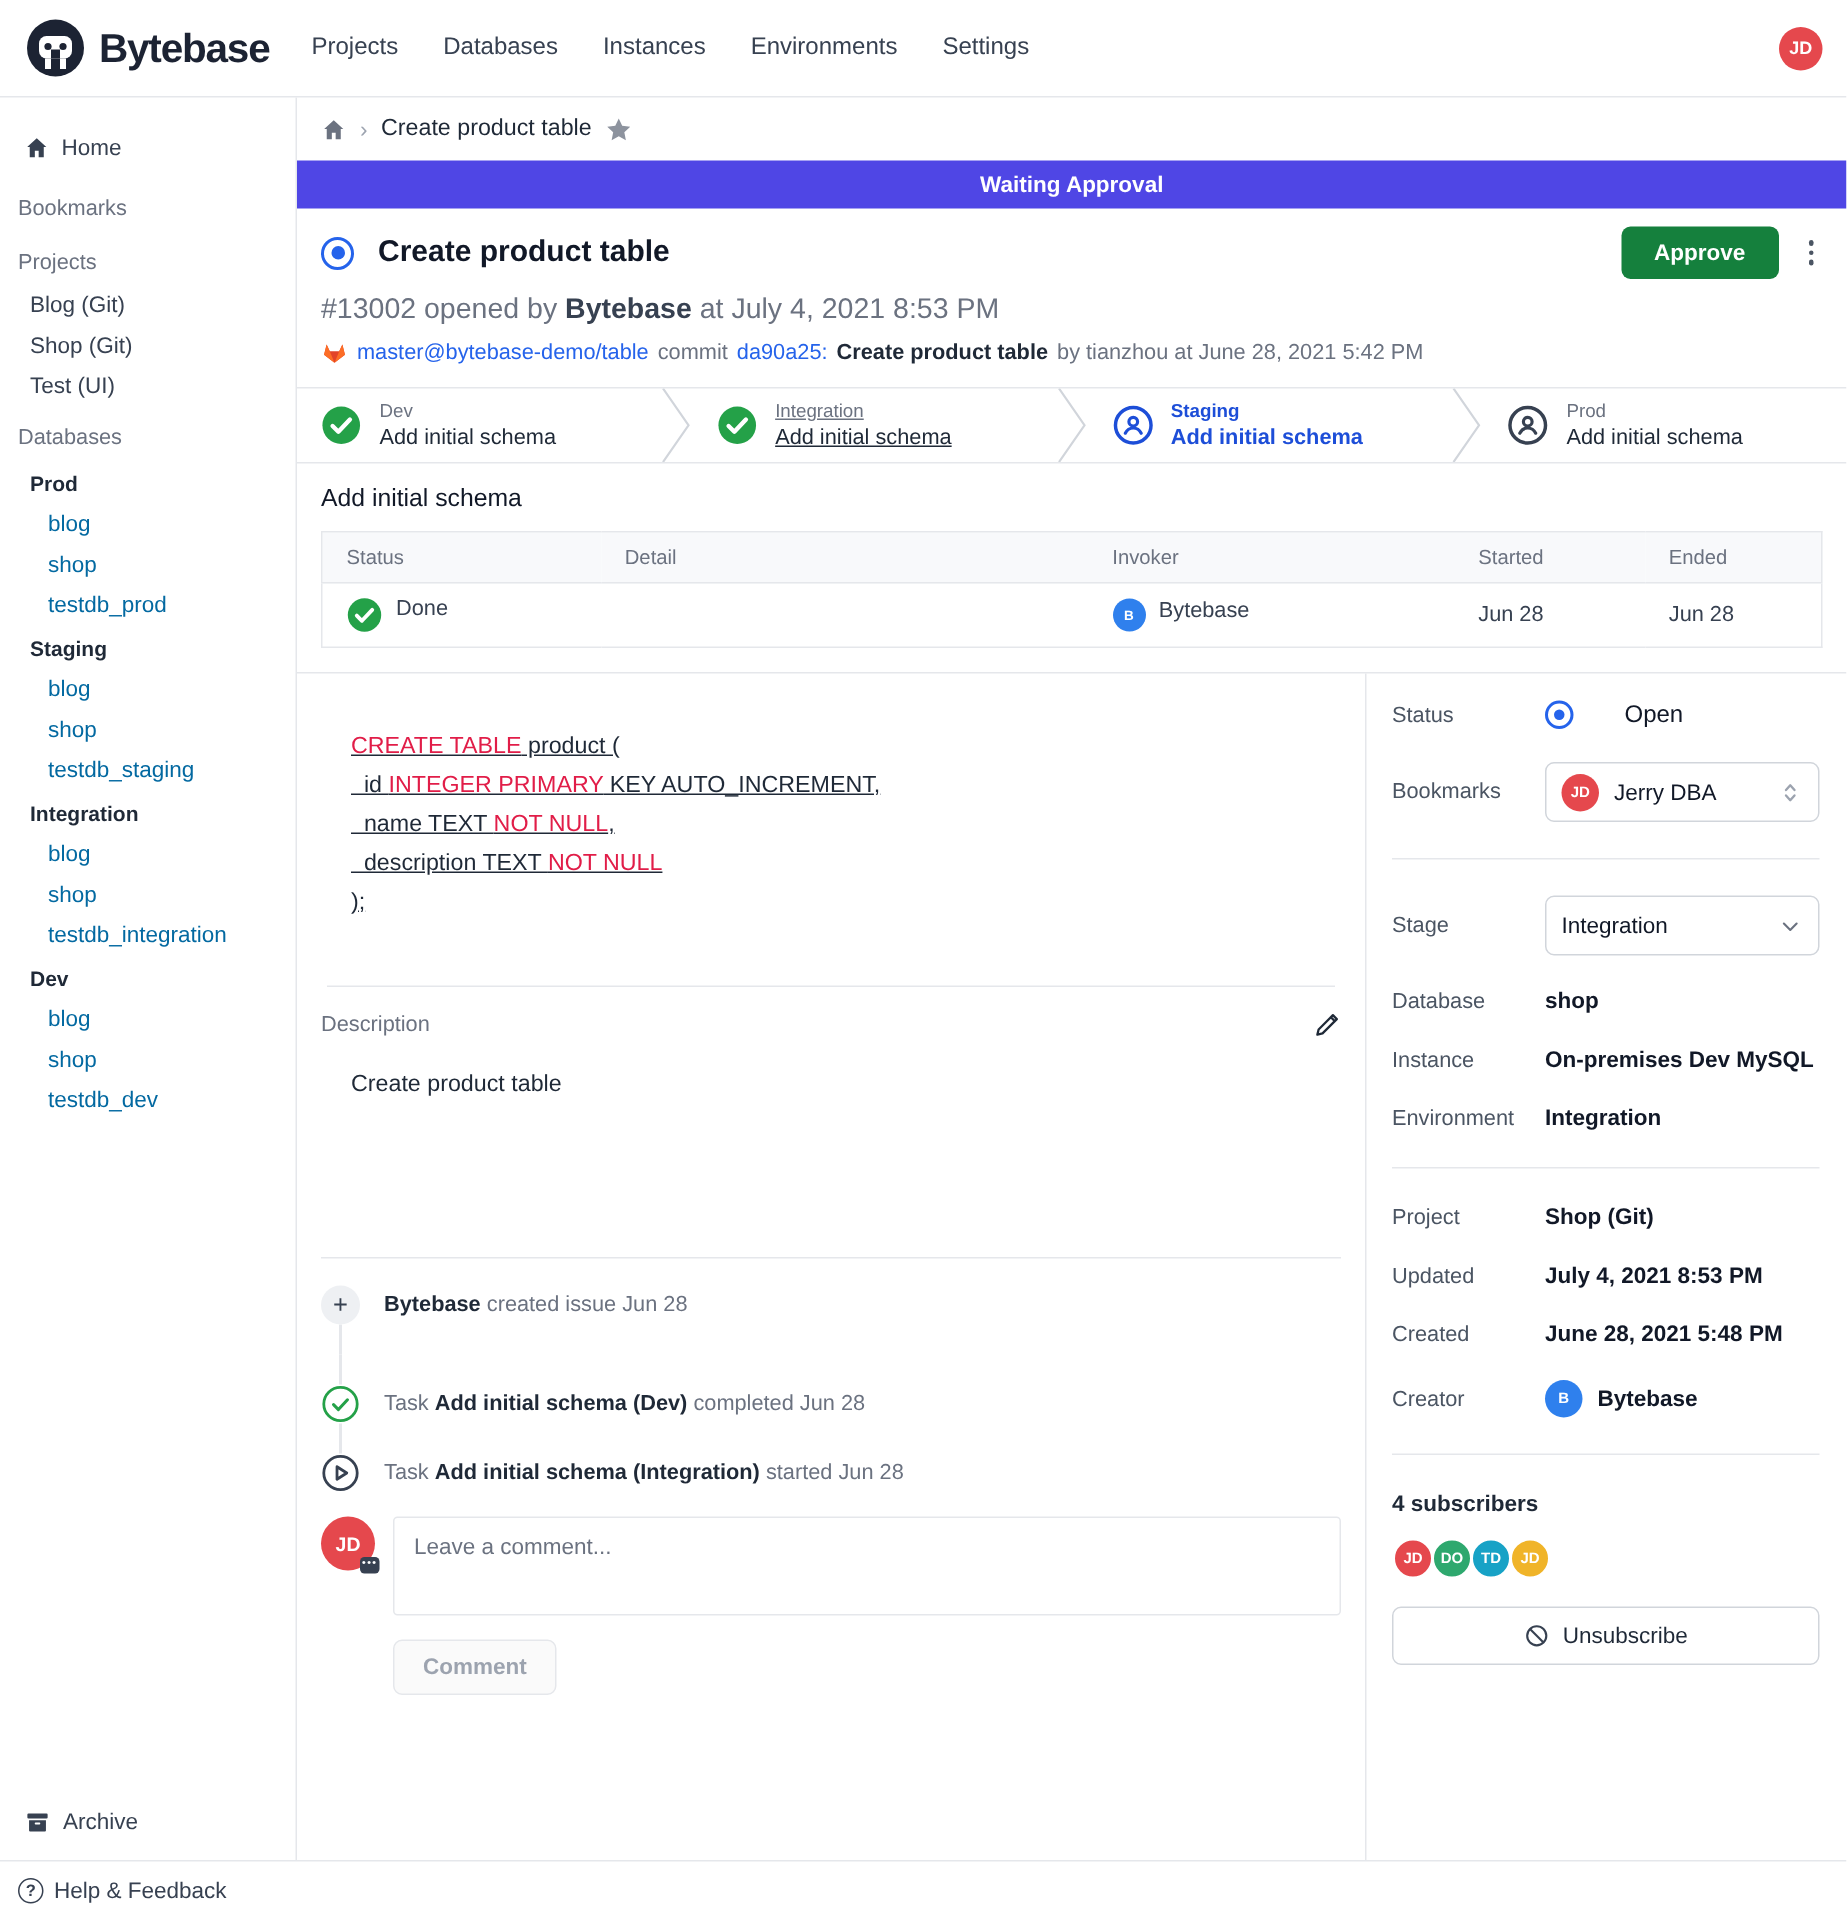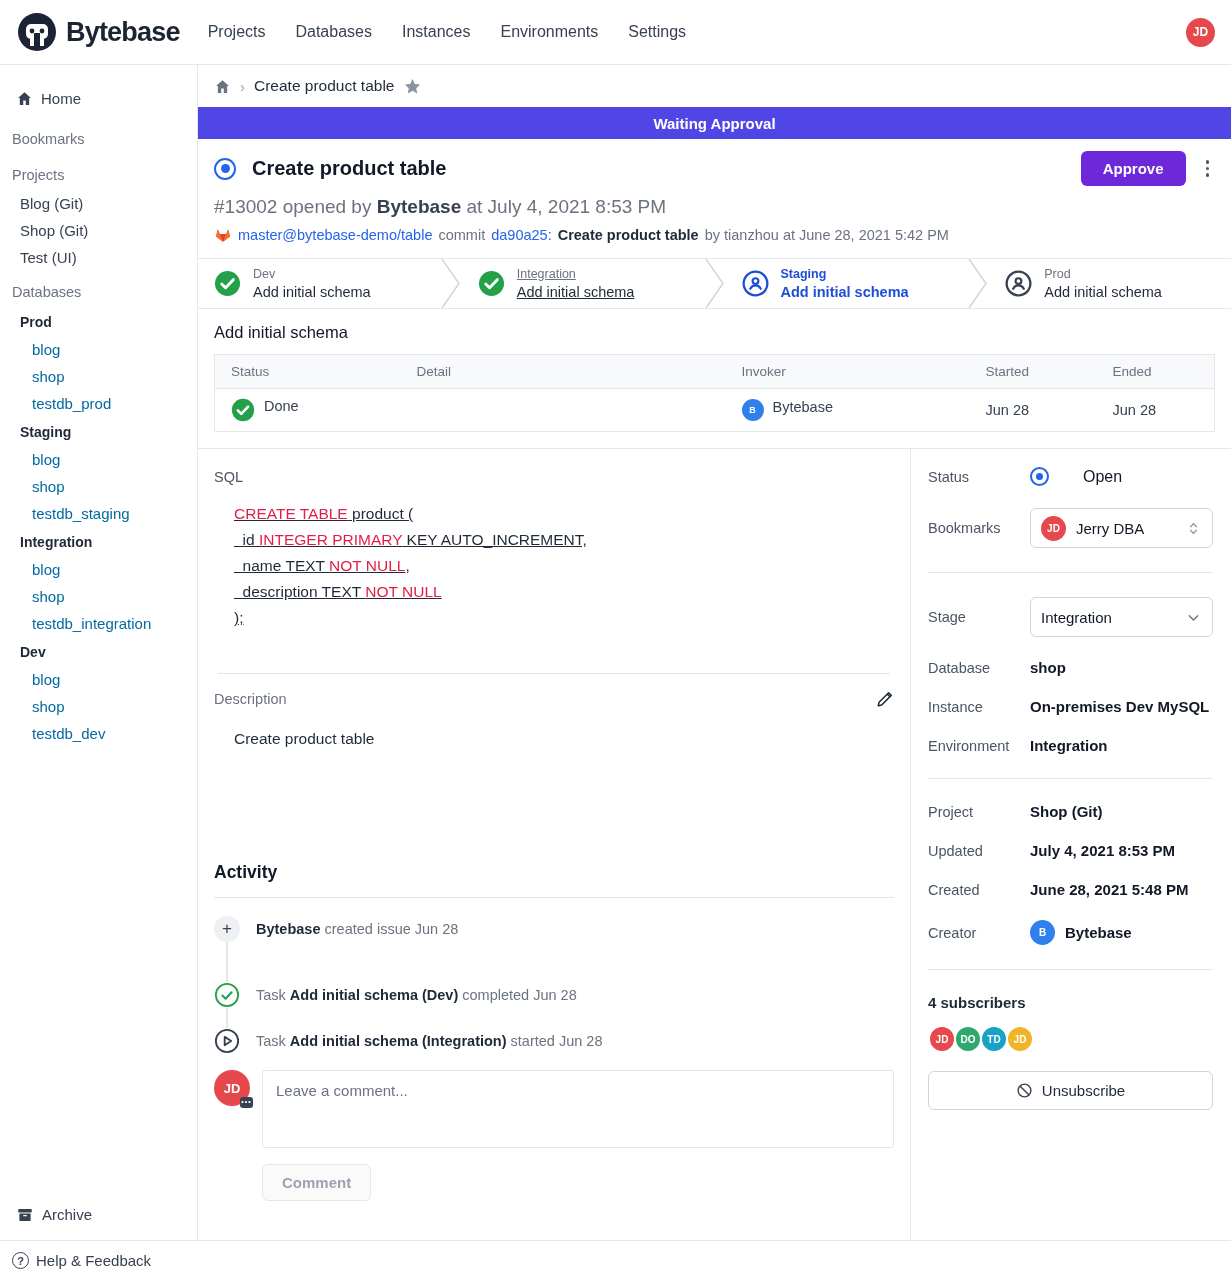--- a/index.html
+++ b/index.html
@@ -46,21 +46,21 @@
 
   .banner { height:32px; background:#4f46e5; color:#fff; font-weight:700; font-size:15px; display:flex; align-items:center; justify-content:center; }
 
   .issue-header { padding:12px 16px 14px; }
   .issue-title-row { display:flex; align-items:center; }
   .radio-icon { width:22px; height:22px; border:2.4px solid #2563eb; border-radius:50%; display:flex; align-items:center; justify-content:center; flex:0 0 auto; }
   .radio-icon::after { content:""; width:9px; height:9px; border-radius:50%; background:#2563eb; }
   .radio-icon.small { width:19px; height:19px; border-width:2.2px; }
   .radio-icon.small::after { width:7px; height:7px; }
   .issue-title { font-size:20px; font-weight:700; color:#111827; margin-left:16px; flex:1; }
-  .approve-btn { background:#6d28d9; color:#fff; border:none; border-radius:6px; font-size:15px; font-weight:600; padding:9px 22px; cursor:pointer; font-family:inherit; }
+  .approve-btn { background:#15803d; color:#fff; border:none; border-radius:6px; font-size:15px; font-weight:600; padding:9px 22px; cursor:pointer; font-family:inherit; }
   .kebab { display:flex; flex-direction:column; gap:3px; padding:6px 6px; margin-left:14px; cursor:pointer; }
   .kebab i { width:3.5px; height:3.5px; border-radius:50%; background:#4b5563; }
   .issue-meta { margin:10px 0 0 0; font-size:19px; color:#6b7280; }
   .issue-meta b { color:#374151; font-weight:700; }
   .commit-line { margin-top:8px; display:flex; align-items:center; gap:6px; font-size:14.5px; color:#6b7280; }
   .commit-line svg { width:18px; height:18px; flex:0 0 auto; }
   .link-blue { color:#2563eb; cursor:pointer; }
   .commit-msg { color:#1f2937; font-weight:600; }
 
   
@@ -107,21 +107,21 @@
   .feed-icon { width:26px; height:26px; border-radius:50%; display:flex; align-items:center; justify-content:center; }
   .feed-icon.plus { background:#eef0f3; color:#374151; font-size:17px; }
   .feed-icon svg { width:26px; height:26px; }
   .feed-text { font-size:14.5px; color:#6b7280; }
   .feed-text b { color:#1f2937; font-weight:700; }
   .feed-connector { width:2px; height:20px; background:#e5e7eb; margin:0 0 0 12px; }
 
   .composer { display:flex; gap:12px; margin-top:16px; }
   .avatar.comment { width:36px; height:36px; font-size:13px; background:#e5484d; position:relative; }
   .bubble-badge { position:absolute; right:-3px; bottom:-2px; width:13px; height:11px; background:#374151; border-radius:3px; color:#fff; font-size:7px; line-height:9px; text-align:center; letter-spacing:1px; }
-  .composer textarea { flex:1; height:78px; border:1px solid #e5e7eb; border-radius:3px; resize:none; font-family:inherit; font-size:15px; color:#1f2937; padding:11px 13px; outline:none; }
+  .composer textarea { flex:1; height:66px; border:1px solid #e5e7eb; border-radius:3px; resize:none; font-family:inherit; font-size:15px; color:#1f2937; padding:11px 13px; outline:none; }
   .composer textarea::placeholder { color:#6b7280; }
   .comment-btn { margin:16px 0 0 48px; align-self:flex-start; background:#fafafa; border:1px solid #e5e7eb; border-radius:6px; color:#9ca3af; font-size:15px; font-weight:600; padding:9px 19px; font-family:inherit; }
 
   
   .side-row { display:flex; align-items:center; margin-bottom:22px; }
   .side-label { width:102px; flex:0 0 auto; font-size:14.5px; color:#4b5563; }
   .side-value { font-size:15px; color:#111827; display:flex; align-items:center; gap:10px; }
   .side-value b { font-weight:600; }
   .open-val { font-size:16px; color:#111827;margin-left:24px; }
   .select-box { flex:1; height:40px; border:1px solid #d1d5db; border-radius:6px; display:flex; align-items:center; gap:10px; padding:0 10px 0 10px; cursor:pointer; background:#fff; }
@@ -337,32 +337,30 @@
                 <td>Jun 28</td>
                 <td>Jun 28</td>
               </tr>
             </tbody>
         </table>
       </div>
 
       <div class="columns">
 
         <div class="left-col">
-          <div class="sql-label">SQL</div>
           <div class="sql-block" id="sql-block"><div class="sql-line"><span class="k">CREATE TABLE</span><span> product (</span></div><div class="sql-line"><span>  id </span><span class="k">INTEGER PRIMARY</span><span> KEY AUTO_INCREMENT,</span></div><div class="sql-line"><span>  name TEXT </span><span class="k">NOT NULL</span><span>,</span></div><div class="sql-line"><span>  description TEXT </span><span class="k">NOT NULL</span></div><div class="sql-line"><span>);</span></div></div>
           <div class="hdiv hdiv1"></div>
           <div class="desc-head">
             <span class="desc-label">Description</span>
             <svg class="pencil" viewBox="0 0 24 24">
               <path d="M16.8 3.7l3.5 3.5L7.6 19.9 3 21l1.1-4.6zM15 5.5l3.5 3.5" fill="none" stroke="#1f2937" stroke-width="2" stroke-linejoin="round"></path>
             </svg>
           </div>
           <div class="desc-text">Create product table</div>
 
-          <h2 class="activity-title">Activity</h2>
           <div class="activity-div"></div>
           <ul class="feed" id="feed">
               <li class="feed-item">
                 <span class="feed-icon-wrap">
                   <span class="feed-icon plus">+</span>
                 </span>
                 <span class="feed-text"><b>Bytebase</b><span> created issue Jun 28</span></span>
               </li>
               <div class="feed-connector"></div>
               <div class="feed-connector"></div>

